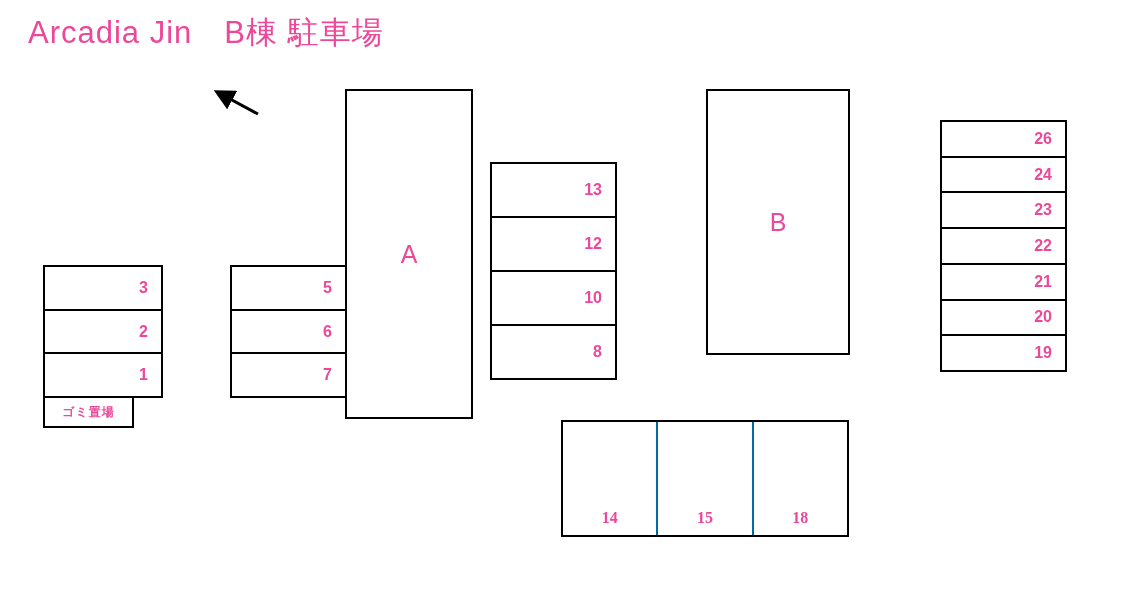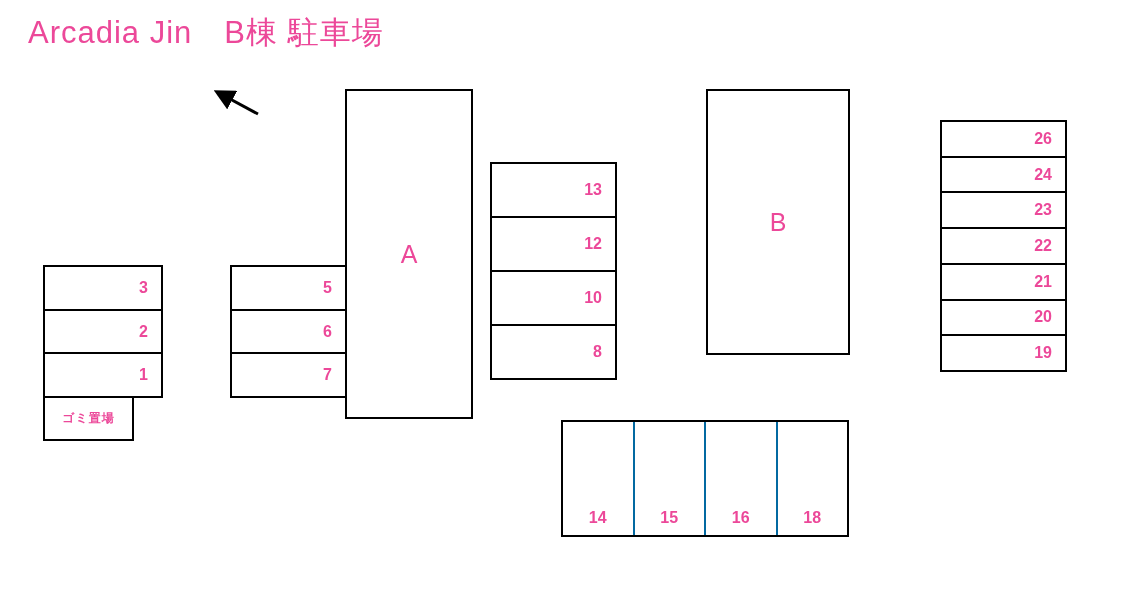--- a/index.html
+++ b/index.html
@@ -15,21 +15,21 @@
   .box {
     position:absolute; box-sizing:border-box;
     border:2px solid #000000; background:#ffffff;
   }
   .vstack { display:flex; flex-direction:column; }
   .vstack .stall {
     flex:1; display:flex; align-items:center; justify-content:flex-end;
     padding-right:13px; font-size:16px; font-weight:700;
   }
   .vstack .stall + .stall { border-top:2px solid #000000; }
-  .hstack { display:flex; flex-direction:row; }
+  .hstack { display:flex; flex-direction:row;font-family:Liberation Serif, serif; }
   .hstack .stall {
     flex:1; display:flex; align-items:flex-end; justify-content:center;
     padding-bottom:8px; font-size:16px; font-weight:700;
   }
   .hstack .stall + .stall { border-left:2px solid #0369a1; }
   .building { display:flex; align-items:center; justify-content:center; font-size:25px; }
   .garbage { display:flex; align-items:center; justify-content:center;
     font-size:12px; font-weight:600; letter-spacing:1px; }
   .no-right-border { border-right:none; }
   .arrow-wrap { position:absolute; left:200px; top:78px; width:75px; height:45px; }
@@ -65,21 +65,21 @@
         <span>3</span>
       </div>
     <div class="stall">
         <span>2</span>
       </div>
     <div class="stall">
         <span>1</span>
       </div>
   </div>
 
-  <div class="box garbage" style="left:43px; top:396px; width:91px; height:45px;">
+  <div class="box garbage" style="left:43px; top:396px; width:91px; height:32px;">
     <span>ゴミ置場</span>
   </div>
 
   <div class="box vstack no-right-border" style="left:230px; top:265px; width:115px; height:133px;">
     <div class="stall">
         <span>5</span>
       </div>
     <div class="stall">
         <span>6</span>
       </div>
@@ -104,23 +104,20 @@
   </div>
 
   <div class="box hstack" style="left:561px; top:420px; width:288px; height:117px;">
     <div class="stall">
         <span>14</span>
       </div>
     <div class="stall">
         <span>15</span>
       </div>
     <div class="stall">
-        <span>16</span>
-      </div>
-    <div class="stall">
         <span>18</span>
       </div>
   </div>
 
   <div class="box vstack" style="left:940px; top:112px; width:127px; height:252px;margin-top:8px;">
     <div class="stall">
         <span>26</span>
       </div>
     <div class="stall">
         <span>24</span>

